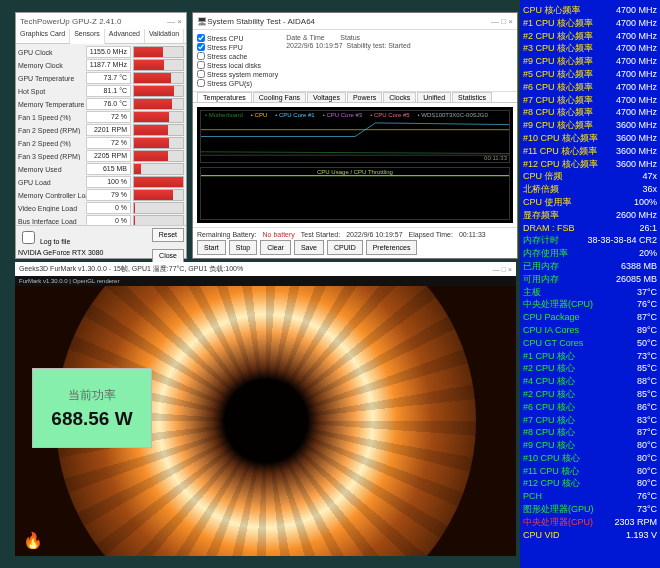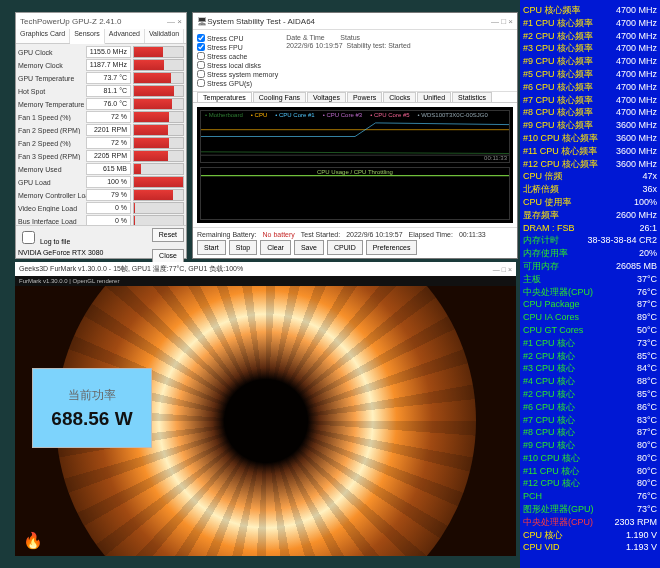--- a/index.html
+++ b/index.html
@@ -37,21 +37,21 @@
 .aida .bot{padding:3px 4px;font-size:7px;border-top:1px solid #ddd;display:flex;flex-direction:column;gap:2px}
 .aida .bot .srow{display:flex;gap:6px;align-items:center;color:#333}
 .aida .bot .btns{display:flex;gap:3px}
 .aida .bot .btn{border:1px solid #999;background:#f4f4f4;padding:0 6px;height:13px;line-height:13px;font-size:7px}
 .furmark{position:absolute;left:15px;top:262px;width:501px;height:294px;background:#1a0800;overflow:hidden}
 .furmark .titlebar{height:14px;background:#fff;font-size:7px;padding:0 4px;display:flex;align-items:center;color:#333;position:relative;z-index:3}
 .furmark .subbar{height:10px;background:#111;color:#bbb;font-size:6px;padding:0 4px;line-height:10px;position:relative;z-index:3}
 .furmark .ring{position:absolute;left:50%;top:54%;transform:translate(-50%,-50%);width:420px;height:420px;border-radius:50%;background:radial-gradient(circle,rgba(0,0,0,0.85) 0 14%,#5b2a10 18%,#f9a24b 30%,#fff1c0 36%,#f7902a 44%,#a14a12 56%,#3b1703 78%,#140600 100%)}
 .furmark .ring::after{content:"";position:absolute;inset:0;border-radius:50%;background:repeating-conic-gradient(rgba(0,0,0,0.14) 0 4deg,transparent 4deg 10deg);mix-blend-mode:multiply}
 .furmark .flame{position:absolute;left:8px;bottom:6px;font-size:16px;z-index:3}
-.powerbox{position:absolute;left:32px;top:368px;width:118px;height:78px;background:#7dd3fc;z-index:4;display:flex;flex-direction:column;align-items:center;justify-content:center;border:1px solid #bbb}
+.powerbox{position:absolute;left:32px;top:368px;width:118px;height:78px;background:#86efac;z-index:4;display:flex;flex-direction:column;align-items:center;justify-content:center;border:1px solid #bbb}
 .powerbox .pl{font-size:12px;color:#666;margin-bottom:4px}
 .powerbox .pv{font-size:19px;color:#111;font-weight:700}
 .statspanel{position:absolute;left:520px;top:0;width:140px;height:568px;background:#0018d4;color:#fff;font-size:9px;padding:4px 3px;box-sizing:border-box;overflow:hidden;line-height:12.8px}
 .statspanel .r{display:flex;justify-content:space-between;white-space:nowrap}
 .statspanel .r .k{color:#ffe600}
 .statspanel .r .k.gr{color:#29e629}
 .statspanel .r .k.rd{color:#ff3b3b}
 .statspanel .r .v{color:#fff}
 .win-dash{margin-left:auto;color:#888}
 </style>
@@ -345,20 +345,24 @@
     </div>
     <div class="r">
       <span class="k gr">内存计时</span>
       <span class="v">38-38-38-84 CR2</span>
     </div>
     <div class="r">
       <span class="k gr">内存使用率</span>
       <span class="v">20%</span>
     </div>
     <div class="r">
+      <span class="k gr">已用内存</span>
+      <span class="v">6388 MB</span>
+    </div>
+    <div class="r">
       <span class="k gr">可用内存</span>
       <span class="v">26085 MB</span>
     </div>
     <div class="r">
       <span class="k gr">主板</span>
       <span class="v">37°C</span>
     </div>
     <div class="r">
       <span class="k gr">中央处理器(CPU)</span>
       <span class="v">76°C</span>
@@ -377,24 +381,20 @@
     </div>
     <div class="r">
       <span class="k gr">#1 CPU 核心</span>
       <span class="v">73°C</span>
     </div>
     <div class="r">
       <span class="k gr">#2 CPU 核心</span>
       <span class="v">85°C</span>
     </div>
     <div class="r">
-      <span class="k gr">#3 CPU 核心</span>
-      <span class="v">84°C</span>
-    </div>
-    <div class="r">
       <span class="k gr">#4 CPU 核心</span>
       <span class="v">88°C</span>
     </div>
     <div class="r">
       <span class="k gr">#2 CPU 核心</span>
       <span class="v">85°C</span>
     </div>
     <div class="r">
       <span class="k gr">#6 CPU 核心</span>
       <span class="v">86°C</span>
@@ -429,20 +429,16 @@
     </div>
     <div class="r">
       <span class="k gr">图形处理器(GPU)</span>
       <span class="v">73°C</span>
     </div>
     <div class="r">
       <span class="k rd">中央处理器(CPU)</span>
       <span class="v">2303 RPM</span>
     </div>
     <div class="r">
-      <span class="k">CPU 核心</span>
-      <span class="v">1.190 V</span>
-    </div>
-    <div class="r">
       <span class="k">CPU VID</span>
       <span class="v">1.193 V</span>
     </div>
   </div>
 
 </body></html>

